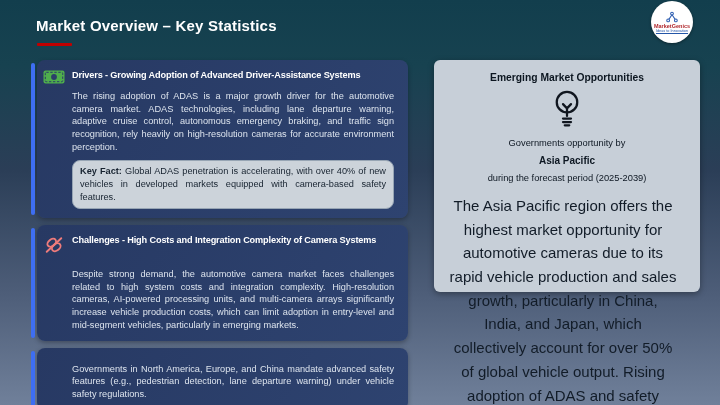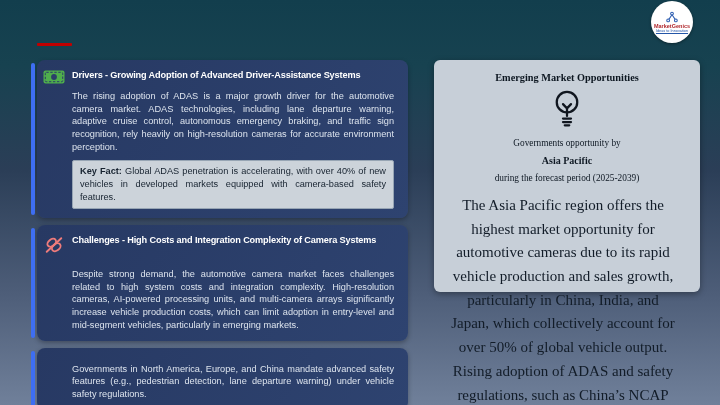--- a/index.html
+++ b/index.html
@@ -20,39 +20,40 @@
   .left-col{width:371px;display:flex;flex-direction:column;gap:7px;}
   
   .panel{position:relative;border-radius:8px;padding:9px 12px 9px 5px;box-sizing:border-box;
     background:linear-gradient(120deg,#273963 0%,#2e4370 100%);box-shadow:0 2px 5px rgba(0,0,0,.30);}
   .panel::before{content:"";position:absolute;left:-6px;top:3px;bottom:3px;width:4px;background:#3e6ef2;border-radius:3px;}
   .panel-head{display:flex;align-items:flex-start;gap:6px;}
   .panel-icon{width:24px;flex:0 0 24px;display:flex;justify-content:center;margin-top:1px;}
   .panel h2{margin:1px 0 0 0;font-size:9.2px;font-weight:bold;color:#ffffff;white-space:nowrap;letter-spacing:-.15px;}
   .panel-body{margin:6px 2px 0 30px;font-size:9.2px;line-height:1.38;color:#dde4ee;text-align:justify;}
   .panel.tight .panel-body{margin-top:13px;}
-  .callout{margin:7px 2px 0 30px;background:#ccd3da;border:1px solid #97a5b4;border-radius:2px;
+  .callout{margin:7px 2px 0 30px;background:#ccd3da;border:1px solid #97a5b4;border-radius:8px;
     padding:4px 7px;font-size:9.2px;line-height:1.4;color:#16222f;text-align:justify;}
   .callout b{font-weight:bold;}
   
   .opp-panel{width:266px;height:232px;box-sizing:border-box;background:#c7cfd8;border-radius:6px;
-    padding:12px 14px;text-align:center;color:#0d1722;box-shadow:0 2px 6px rgba(0,0,0,.35);font-family:Liberation Serif, serif;}
+    padding:12px 14px;text-align:center;color:#0d1722;box-shadow:0 2px 6px rgba(0,0,0,.35);}
   .opp-panel h2{margin:0;font-size:10.3px;font-weight:bold;color:#0c1620;}
   .opp-bulb{margin:6px auto 2px auto;width:30px;height:40px;}
   .opp-value{margin-top:4px;font-size:13px;font-weight:bold;}
   .opp-sub{margin-top:9px;font-size:9.3px;}
   .opp-region{margin-top:7px;font-size:10px;font-weight:bold;}
   .opp-period{margin-top:7px;font-size:9.3px;}
   .opp-desc{margin:11px 8px 0 0;font-size:15px;line-height:1.58;color:#121c28;}
 </style>
 </head>
 <body>
 
 <div class="slide">
 
+  <h1 class="title">Market Overview – Key Statistics</h1>
   <div class="title-underline"></div>
 
   <div class="logo">
     <svg width="14" height="12" viewBox="0 0 16 14">
       <g fill="none" stroke="#2b5cb0" stroke-width="1.2">
         <line x1="8" y1="4.4" x2="4.3" y2="9.8"></line>
         <line x1="8" y1="4.4" x2="11.7" y2="9.8"></line>
         <circle cx="8" cy="3" r="1.6"></circle>
         <circle cx="3.5" cy="11" r="1.6"></circle>
         <circle cx="12.5" cy="11" r="1.6"></circle>

